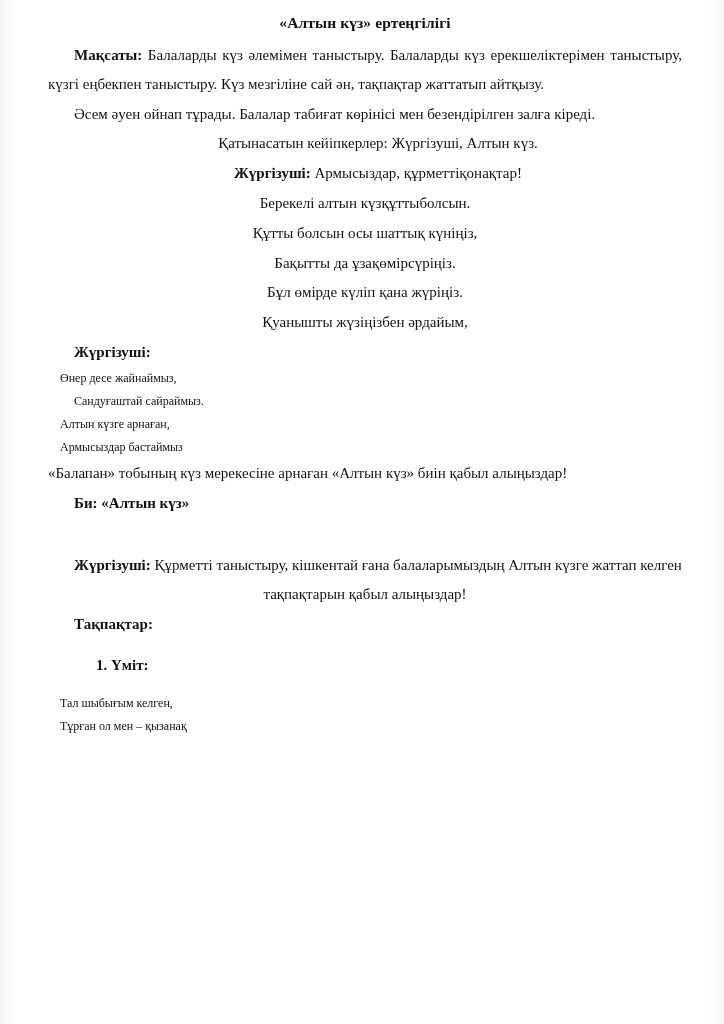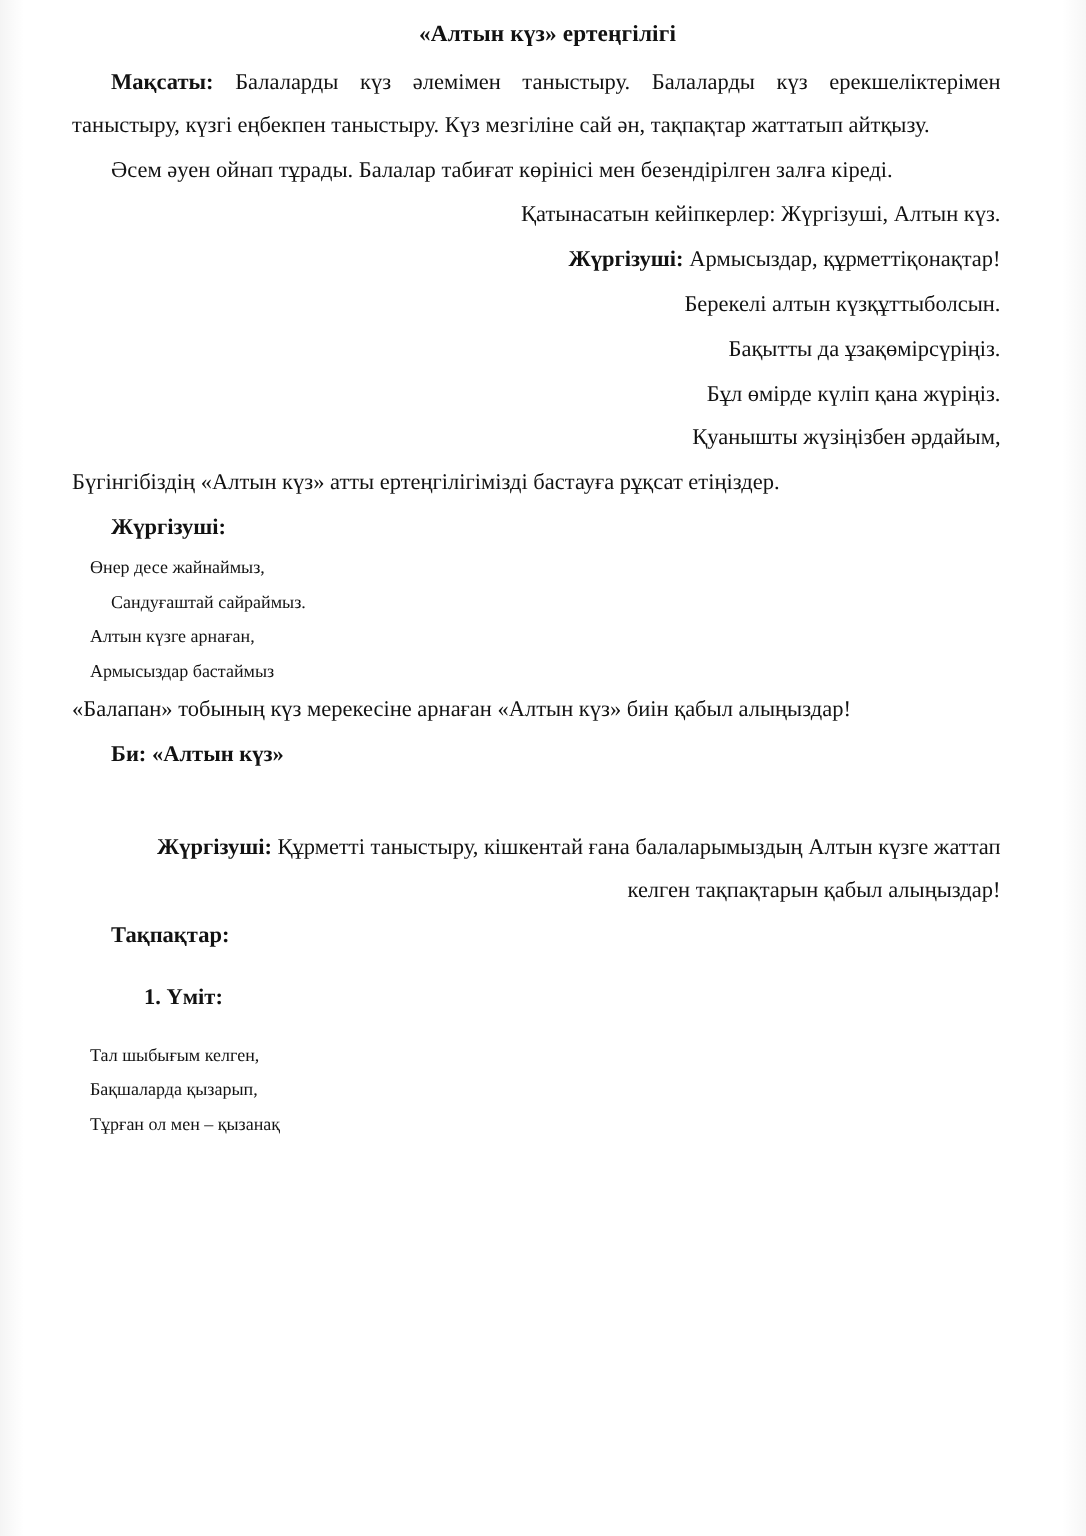--- a/index.html
+++ b/index.html
@@ -25,29 +25,29 @@
   .doc-title {
     text-align: center;
     font-size: 15.5px;
     font-weight: bold;
     margin: 4px 0 9px 0;
     letter-spacing: 0.1px;
   }
   .para {
     font-size: 15px;
     line-height: 1.92;
-    margin: 0 15px 1px 0;
+    margin: 0 0 1px 0;
     text-align: justify;
     text-justify: inter-word;
   }
   .para.indent {
     text-indent: 26px;
   }
   .para.nojust {
-    text-align: right;
+    text-align: center;
   }
   .b {
     font-weight: bold;
   }
   .heading {
     font-size: 15px;
     line-height: 1.92;
     font-weight: bold;
     margin: 0;
     text-align: left;
@@ -95,24 +95,24 @@
 
   <p class="para indent"><span class="b">Мақсаты:</span><span> Балаларды күз әлемімен таныстыру. Балаларды күз ерекшеліктерімен таныстыру, күзгі еңбекпен таныстыру. Күз мезгіліне сай ән, тақпақтар жаттатып айтқызу.</span></p>
 
   <p class="para indent">Әсем әуен ойнап тұрады. Балалар табиғат көрінісі мен безендірілген залға кіреді.</p>
 
   <p class="para nojust indent">Қатынасатын  кейіпкерлер: Жүргізуші, Алтын күз.</p>
 
   <p class="para nojust indent"><span class="b">Жүргізуші:</span><span> Армысыздар, құрметтіқонақтар!</span></p>
 
   <p class="para nojust">Берекелі алтын күзқұттыболсын.</p>
+  <p class="para nojust">Құтты болсын осы шаттық күніңіз,</p>
   <p class="para nojust">Бақытты да ұзақөмірсүріңіз.</p>
   <p class="para nojust">Бұл өмірде күліп қана жүріңіз.</p>
   <p class="para nojust">Қуанышты жүзіңізбен әрдайым,</p>
-  <p class="para">Бүгінгібіздің «Алтын күз» атты  ертеңгілігімізді бастауға  рұқсат  етіңіздер.</p>
 
   <p class="heading ind">Жүргізуші:</p>
 
   <p class="verse">Өнер десе жайнаймыз,</p>
   <p class="verse deep">Сандуғаштай сайраймыз.</p>
   <p class="verse">Алтын күзге арнаған,</p>
   <p class="verse">Армысыздар бастаймыз</p>
 
   <p class="para">«Балапан» тобының күз мерекесіне арнаған   «Алтын күз» биін  қабыл алыңыздар!</p>
 
@@ -120,18 +120,17 @@
 
   <div class="spacer-lg"></div>
 
   <p class="para nojust indent"><span class="b">Жүргізуші:</span><span> Құрметті таныстыру, кішкентай ғана балаларымыздың Алтын күзге жаттап келген тақпақтарын қабыл алыңыздар!</span></p>
 
   <p class="heading ind">Тақпақтар:</p>
 
   <p class="list-item">1.  Үміт:</p>
 
   <p class="verse">Тал шыбығым келген,</p>
-  <p class="verse">Бақшаларда қызарып,</p>
   <p class="verse">Тұрған ол мен – қызанақ</p>
 
   <div class="edge-shade left"></div>
   <div class="edge-shade right"></div>
 </div>
 
 </body></html>

